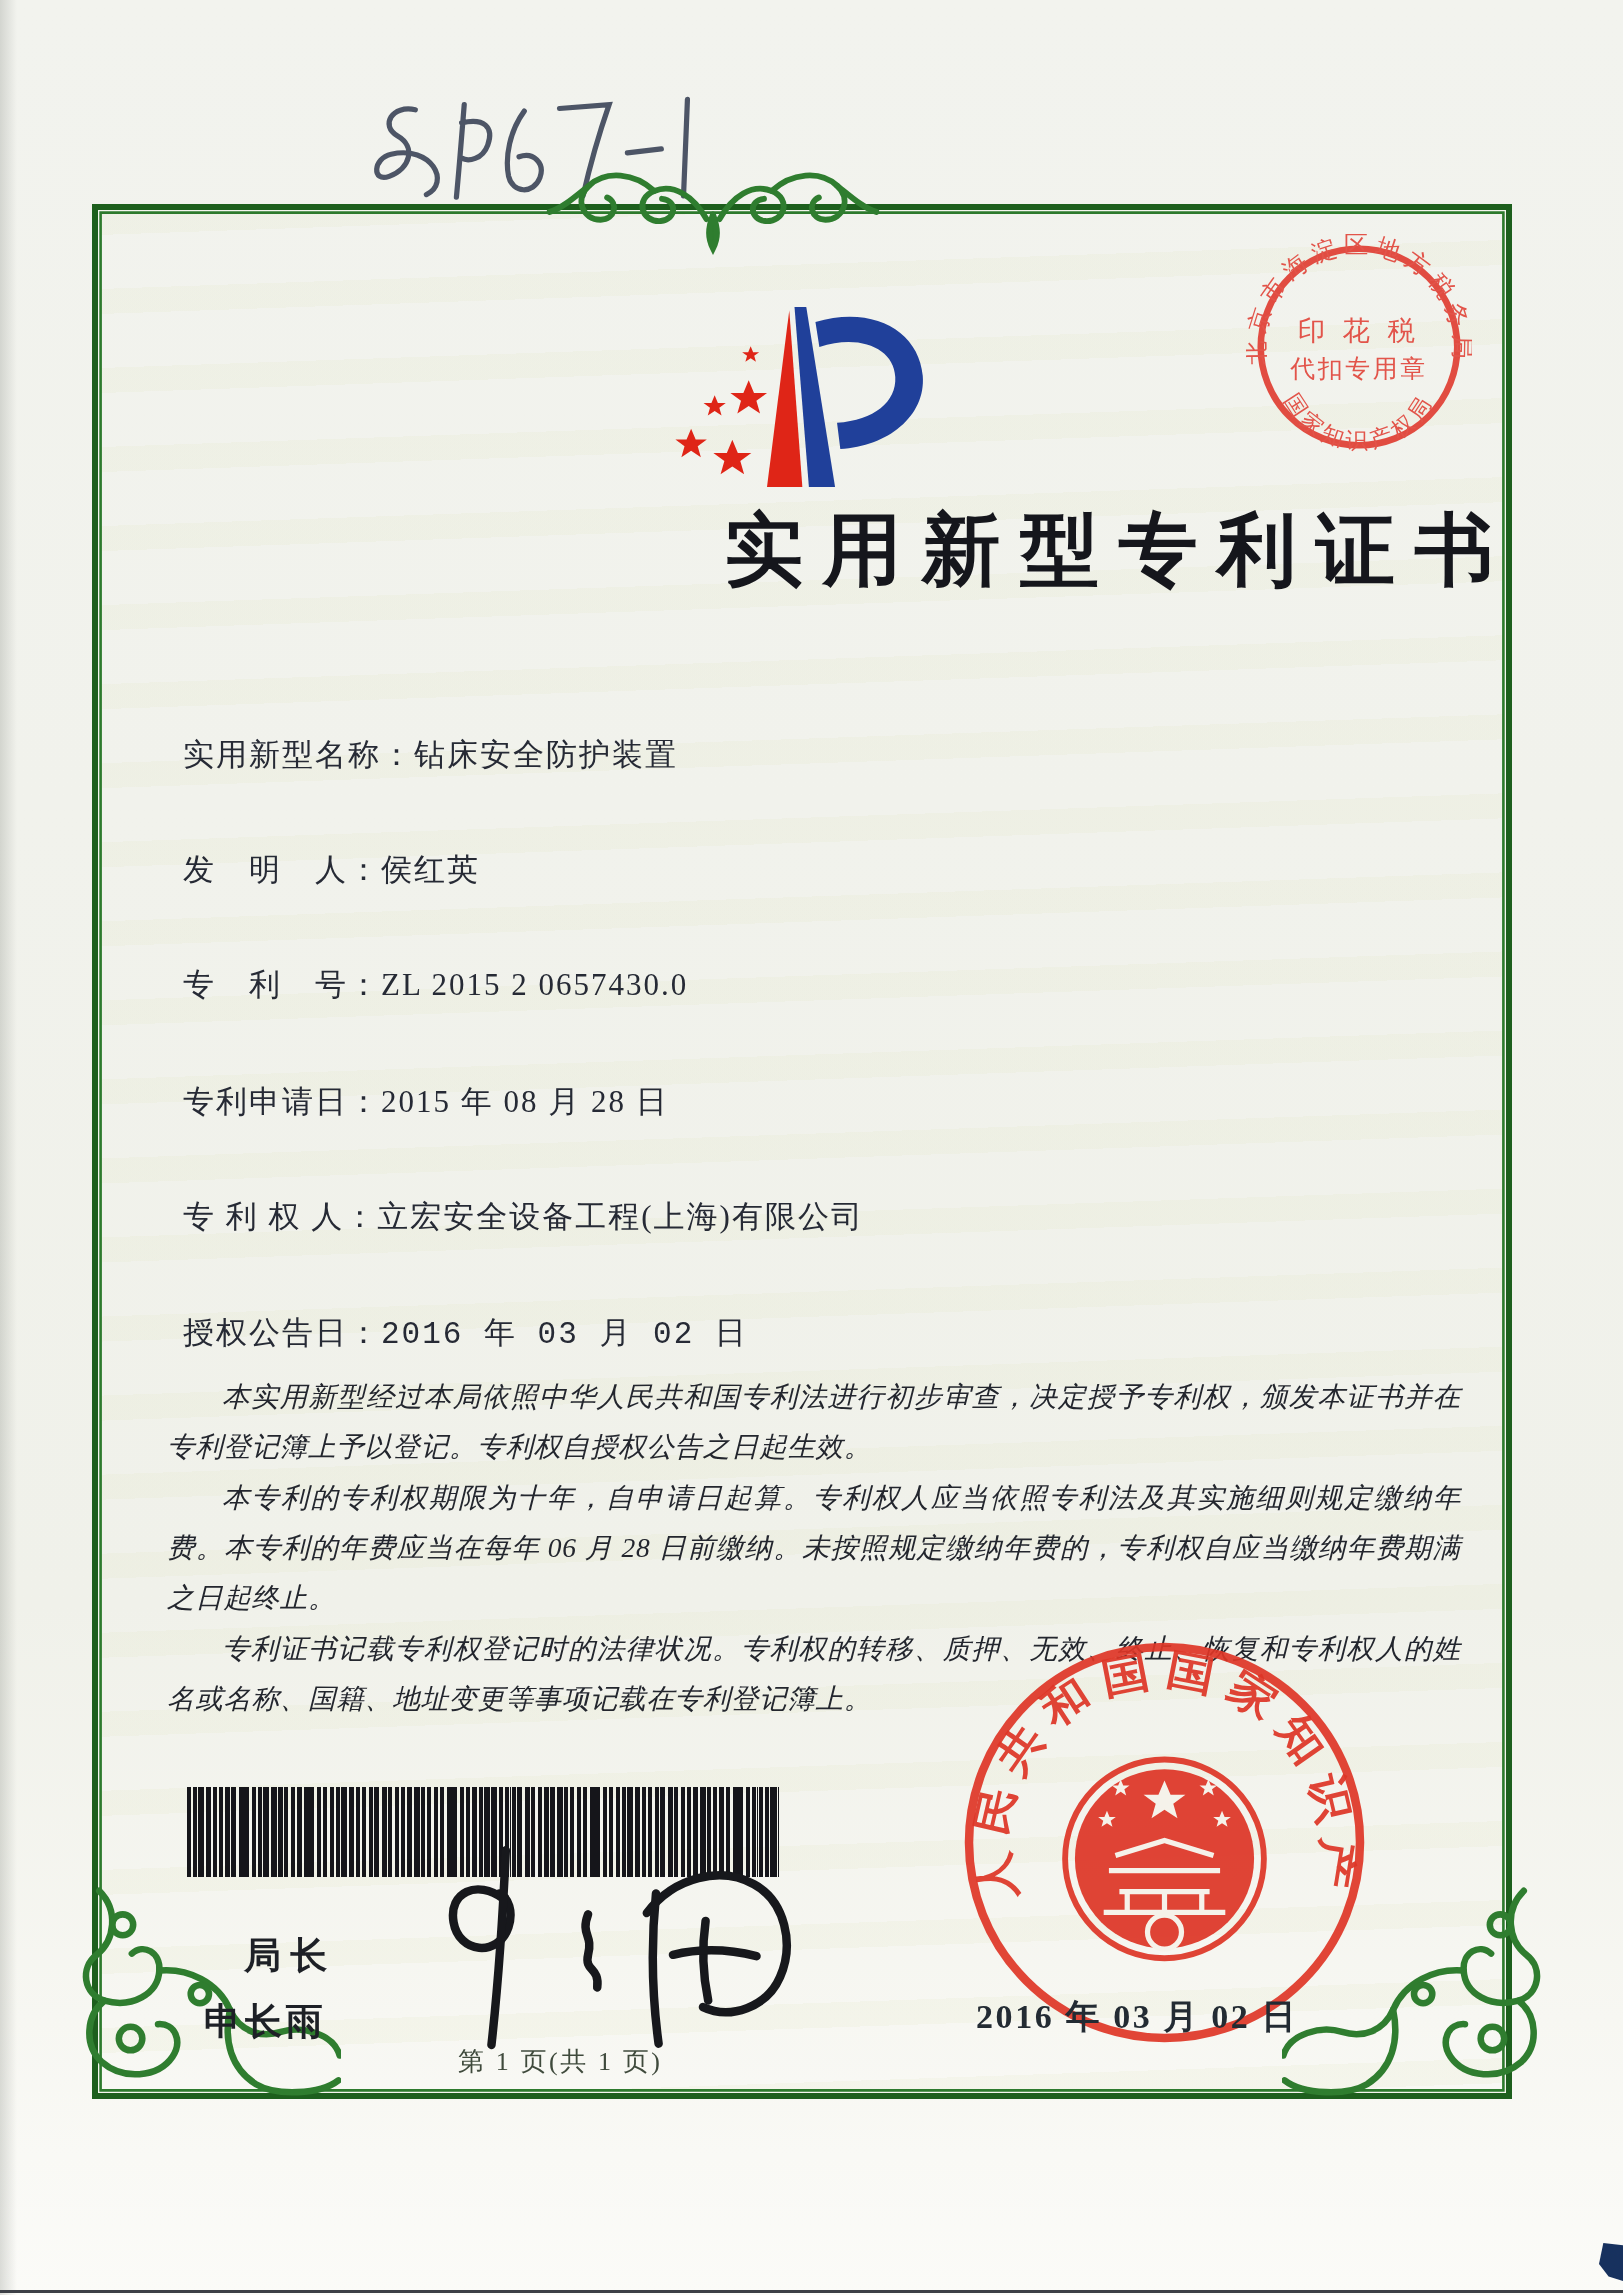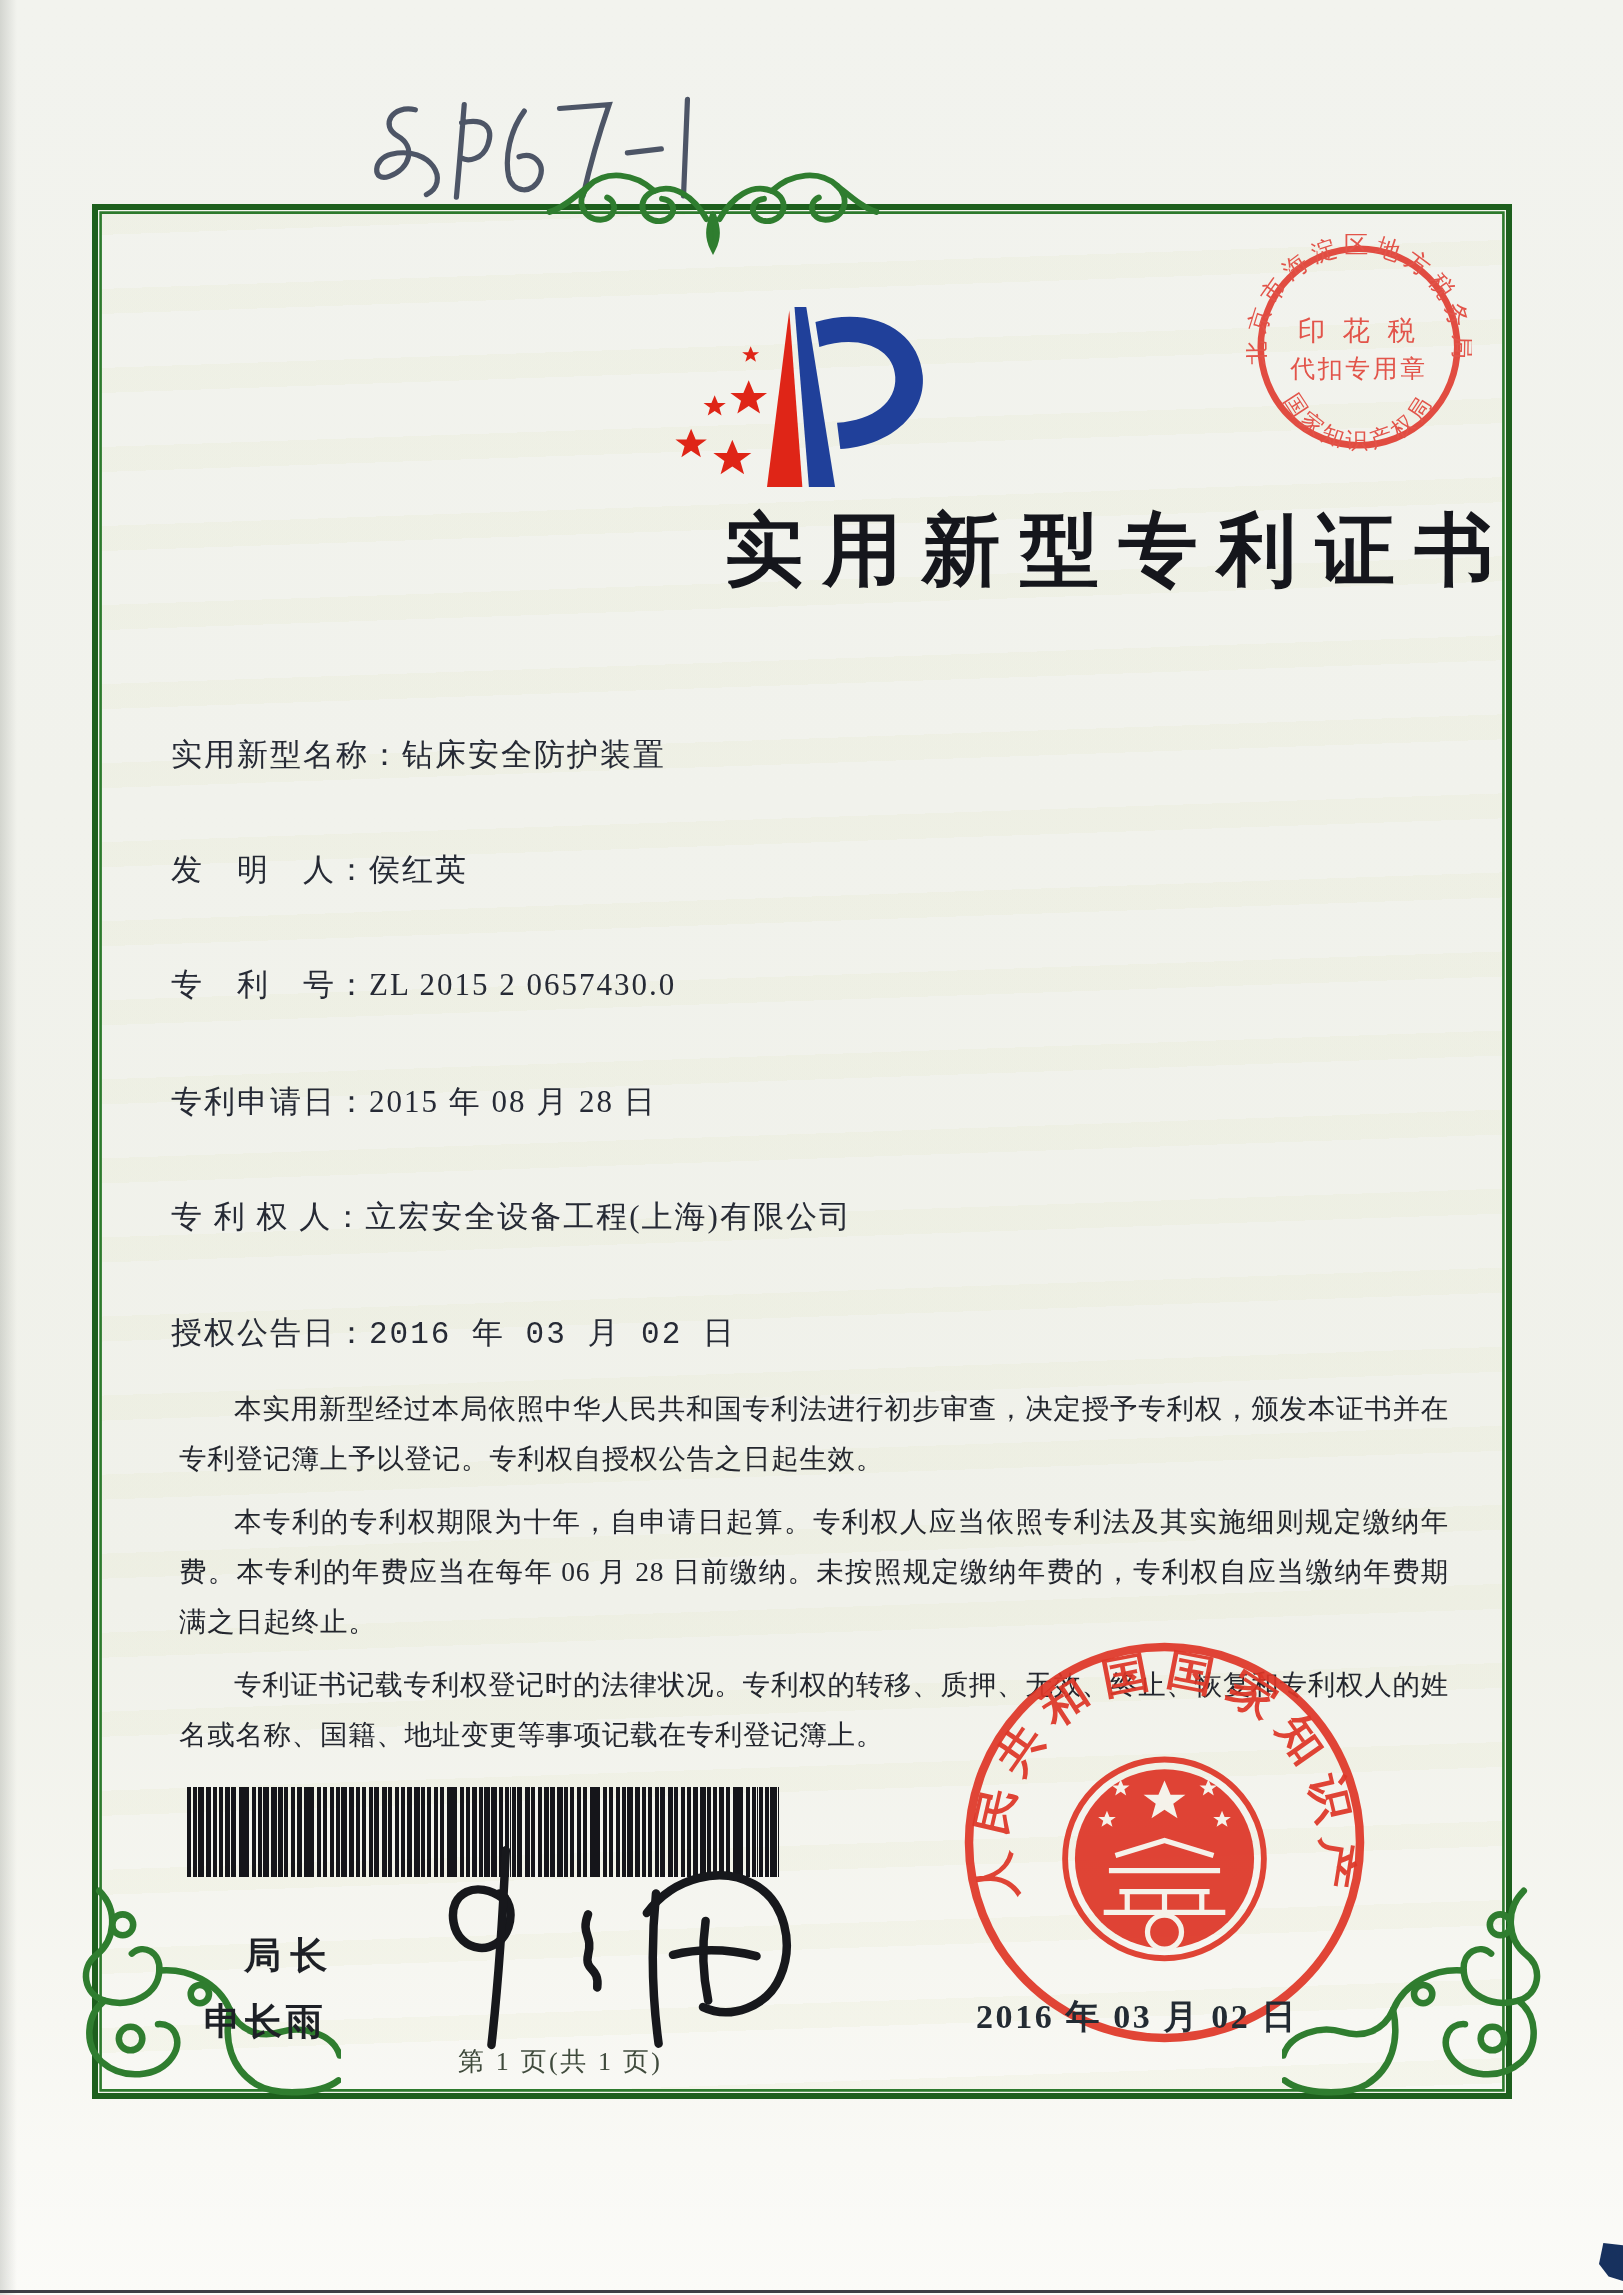--- a/index.html
+++ b/index.html
@@ -37,26 +37,26 @@
     position:absolute;left:139px;top:318px;
     font-size:30px;letter-spacing:5.2px;color:#272b35;font-weight:bold;
   }
   .title{
     position:absolute;left:92px;top:498px;width:1421px;text-align:right;
     font-size:79px;font-weight:bold;letter-spacing:19.6px;color:#15161c;
   }
   .field-row{
     position:absolute;left:171px;font-size:31px;color:#262a35;letter-spacing:2px;white-space:nowrap;
   }
-  .field-row .lab{font-weight:400;}
+  .field-row .lab{font-weight:400;margin-left:12px;}
   .body-text{
     position:absolute;left:167px;top:1372px;width:1294px;
     font-size:27.5px;line-height:1.83;color:#23262e;text-align:justify;letter-spacing:0.7px;
   }
-  .body-text p{margin:12px;text-indent:2em;}
+  .body-text p{margin:0;text-indent:2em;font-style:italic;}
   .barcode{
     position:absolute;left:187px;top:1787px;width:592px;height:90px;
     background-color:transparent;
     background-image:
       repeating-linear-gradient(90deg,#15151a 0 3.9px,transparent 3.9px 6.5px),
       repeating-linear-gradient(90deg,#15151a 0 2px,transparent 2px 11px),
       repeating-linear-gradient(90deg,#15151a 0 1.3px,transparent 1.3px 19px),
       repeating-linear-gradient(90deg,transparent 0 24px,#f2f3ee 24px 27px);
   }
   .role-label{

